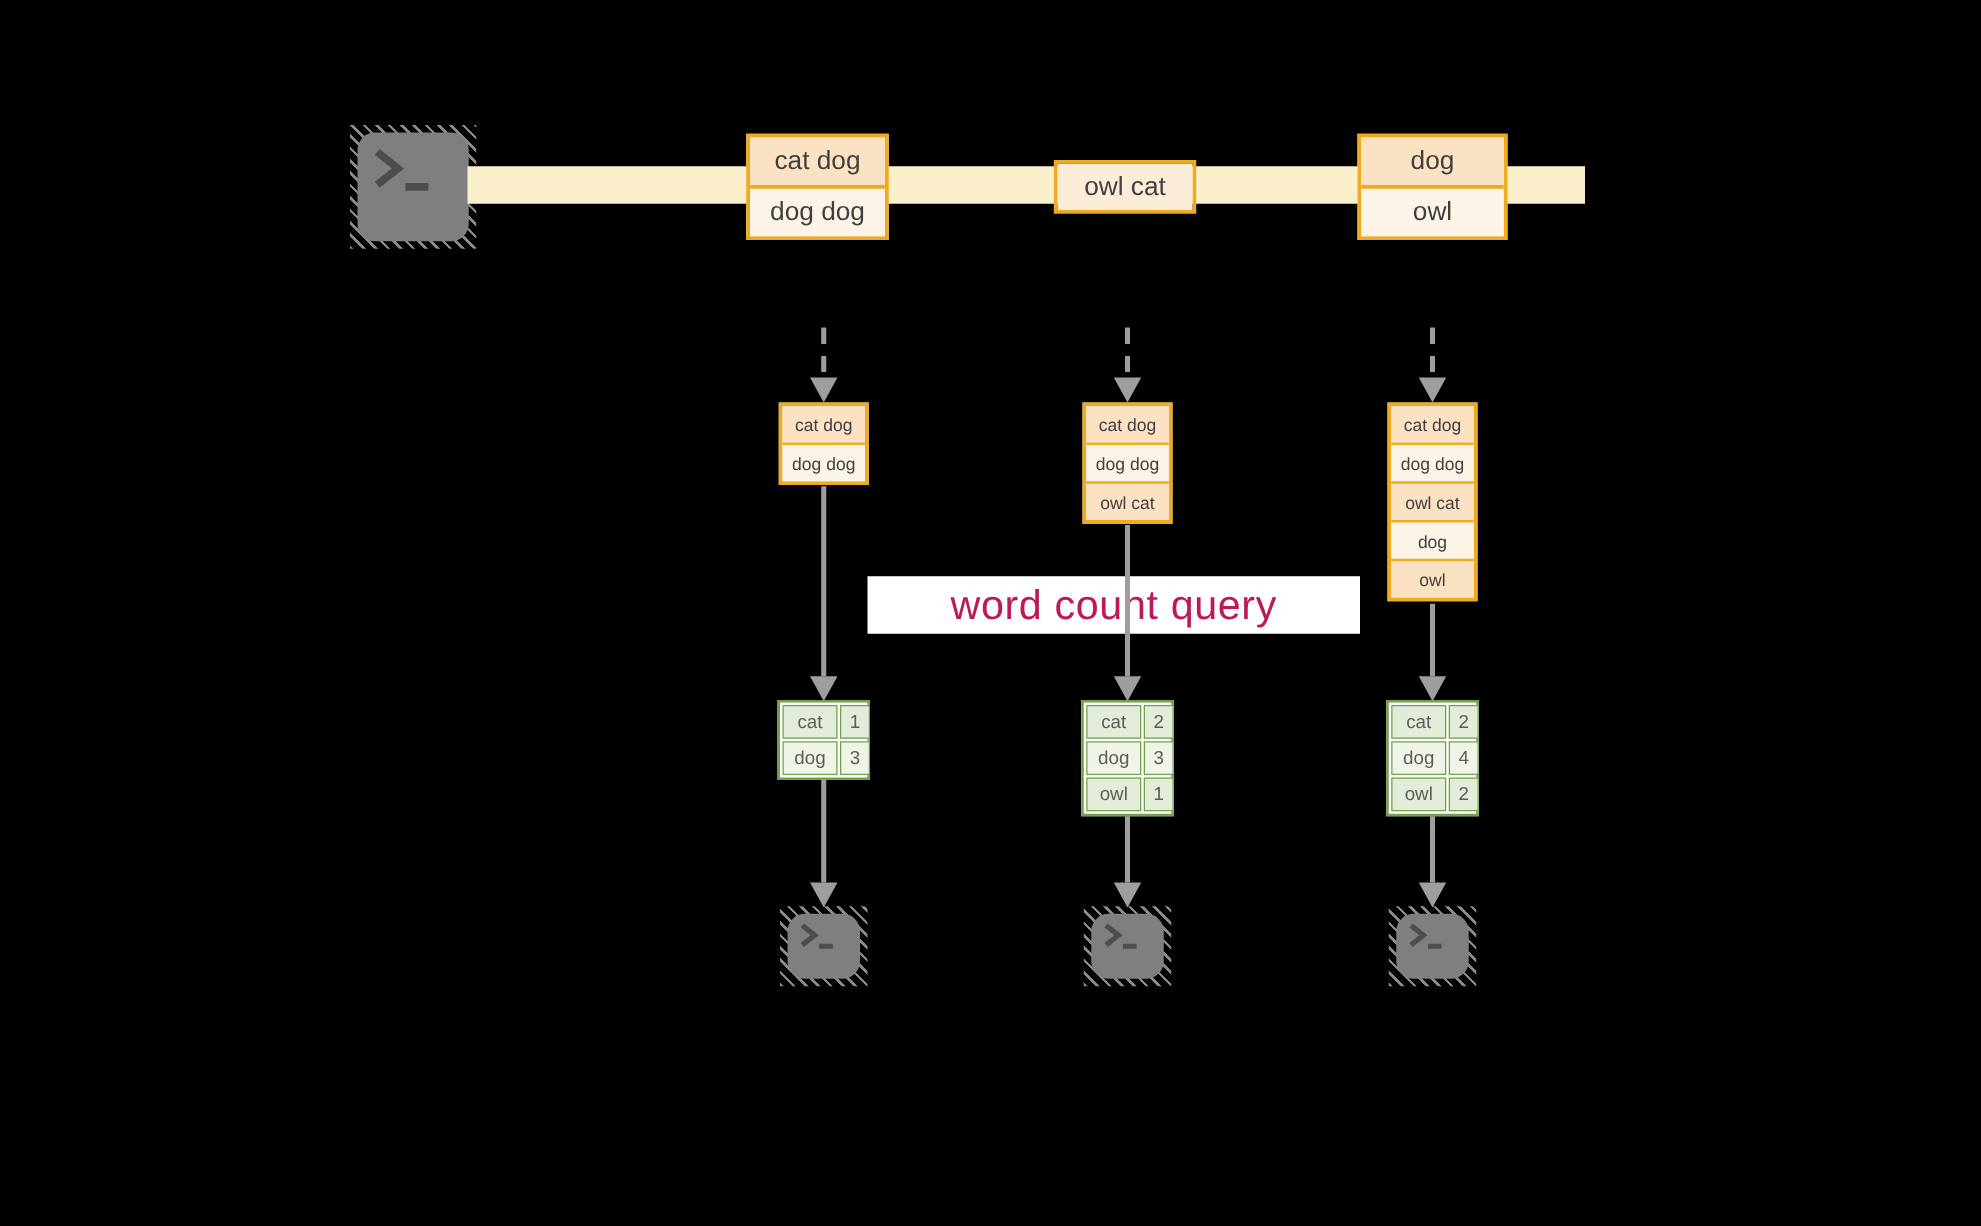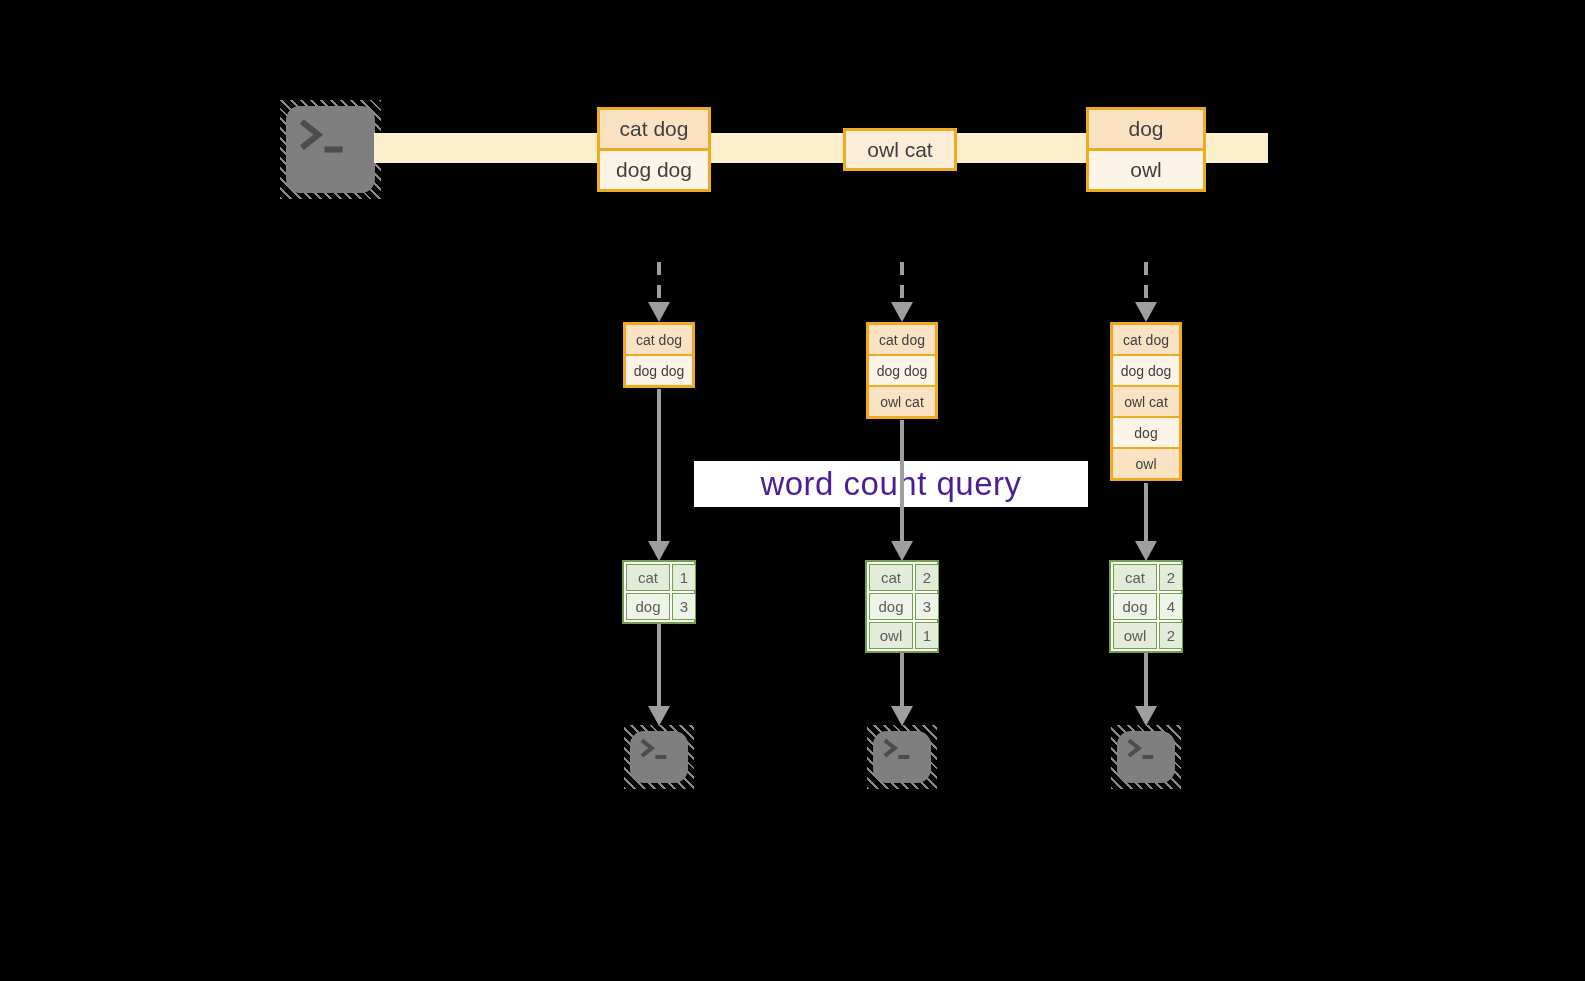--- a/index.html
+++ b/index.html
@@ -43,21 +43,21 @@
 
   
   .vline{position:absolute;width:4px;background:var(--gray-arrow);z-index:6;}
   .vline.dashed{background:repeating-linear-gradient(to bottom,var(--gray-arrow) 0 13px,transparent 13px 23px);}
   .ahead{position:absolute;width:0;height:0;z-index:6;
     border-left:11px solid transparent;border-right:11px solid transparent;
     border-top:20px solid var(--gray-arrow);}
 
   
   .query-band{position:absolute;background:#ffffff;display:flex;align-items:center;justify-content:center;z-index:4;}
-  .query-band span{font-size:33px;font-weight:300;color:#4c1d95;letter-spacing:.5px;}
+  .query-band span{font-size:33px;font-weight:300;color:#be185d;letter-spacing:.5px;}
 
   
   .rtable{position:absolute;background:#ffffff;border:2px solid var(--green);padding:2px;
     display:grid;grid-template-columns:44px 24px;gap:2px;box-sizing:border-box;z-index:5;}
   .rtable .cell{border:1.5px solid var(--green);height:27px;display:flex;align-items:center;justify-content:center;
     box-sizing:border-box;font-size:15px;color:#5c5c5c;}
 </style>
 </head>
 <body>
 

